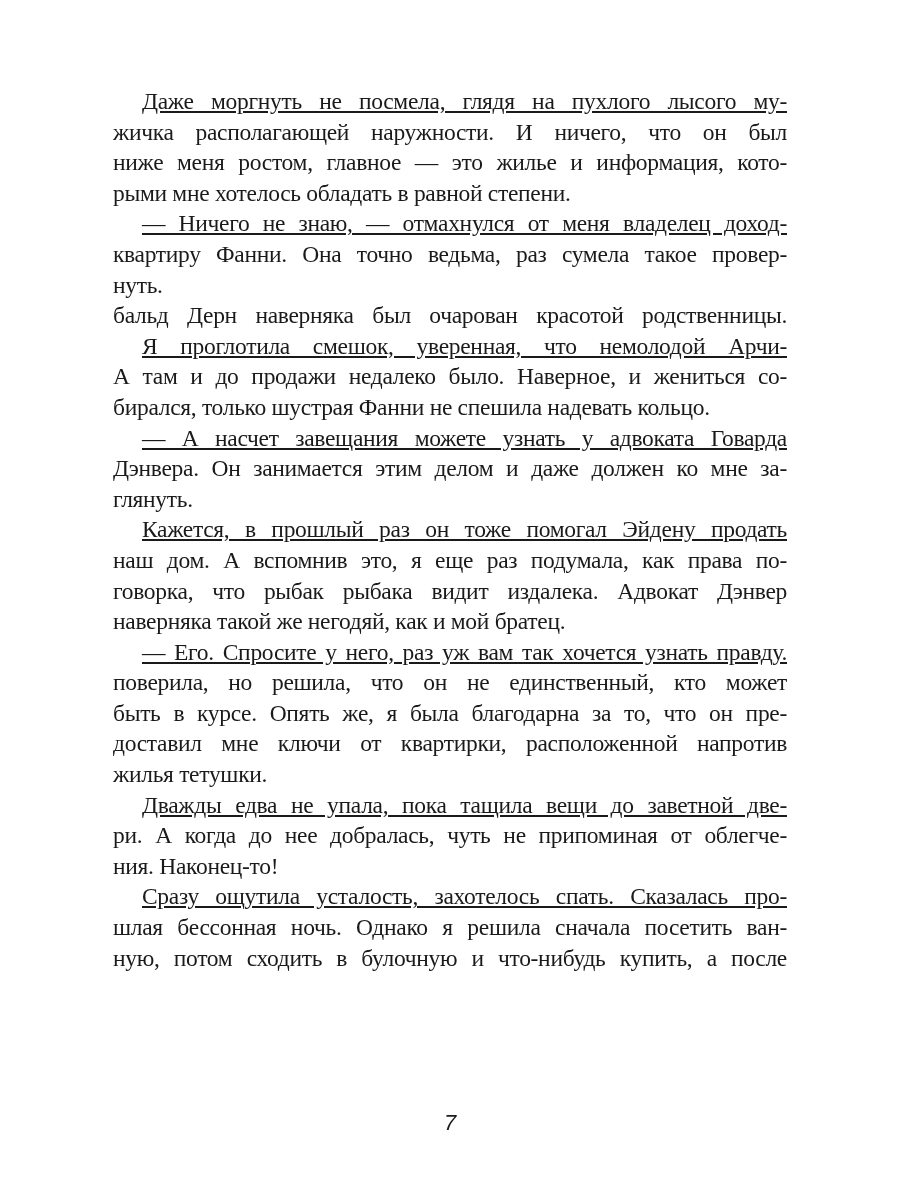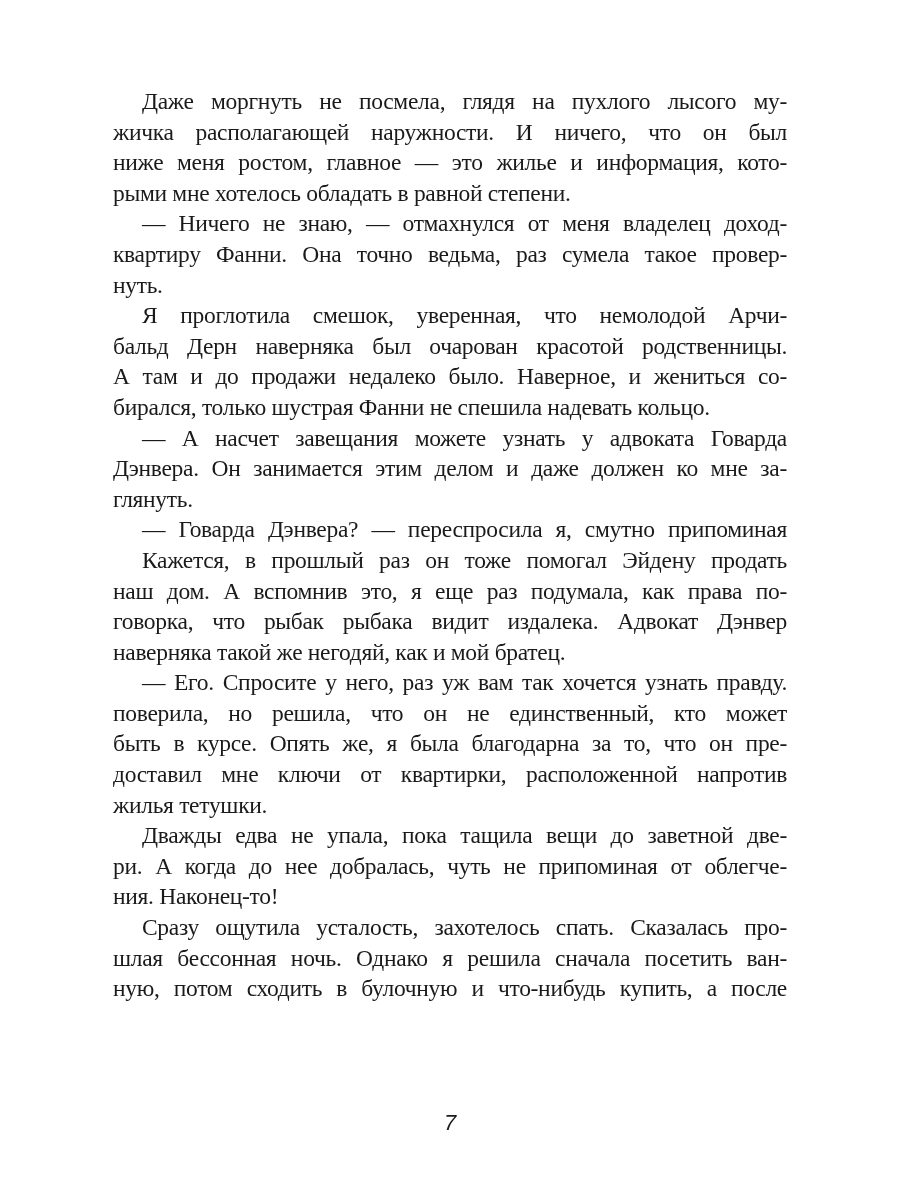--- a/index.html
+++ b/index.html
@@ -21,21 +21,21 @@
       display: block;
       height: 30.6px;
       line-height: 30.6px;
       font-size: 23.5px;
       text-align: justify;
       text-align-last: justify;
       white-space: nowrap;
       letter-spacing: -0.3px;
       word-spacing: 0px;
     }
-    .line.indent { padding-left: 29px; }
+    .line.indent { padding-left: 29px; text-decoration: underline; }
     .line.last { text-align-last: left; }
     .page-number {
       position: absolute;
       left: 0; right: 0;
       top: 1110px;
       text-align: center;
       font-size: 22px;
       font-style: italic;
       font-family: "Liberation Sans", "DejaVu Sans", sans-serif;
       color: #1a1a1a;
@@ -45,28 +45,27 @@
 <body>
 
 <div class="page-text">
   <span class="line indent">Даже моргнуть не посмела, глядя на пухлого лысого му-</span>
   <span class="line">жичка располагающей наружности. И ничего, что он был</span>
   <span class="line">ниже меня ростом, главное — это жилье и информация, кото-</span>
   <span class="line last">рыми мне хотелось обладать в равной степени.</span>
   <span class="line indent">— Ничего не знаю, — отмахнулся от меня владелец доход-</span>
   <span class="line">квартиру Фанни. Она точно ведьма, раз сумела такое провер-</span>
   <span class="line last">нуть.</span>
+  <span class="line">бальд Дерн наверняка был очарован красотой родственницы.</span>
   <span class="line indent">Я проглотила смешок, уверенная, что немолодой Арчи-</span>
-  <span class="line">бальд Дерн наверняка был очарован красотой родственницы.</span>
   <span class="line">А там и до продажи недалеко было. Наверное, и жениться со-</span>
   <span class="line last">бирался, только шустрая Фанни не спешила надевать кольцо.</span>
   <span class="line indent">— А насчет завещания можете узнать у адвоката Говарда</span>
   <span class="line">Дэнвера. Он занимается этим делом и даже должен ко мне за-</span>
   <span class="line last">глянуть.</span>
-  <span class="line indent">— Говарда Дэнвера? — переспросила я, смутно припоминая</span>
   <span class="line indent">Кажется, в прошлый раз он тоже помогал Эйдену продать</span>
   <span class="line">наш дом. А вспомнив это, я еще раз подумала, как права по-</span>
   <span class="line">говорка, что рыбак рыбака видит издалека. Адвокат Дэнвер</span>
   <span class="line last">наверняка такой же негодяй, как и мой братец.</span>
   <span class="line indent">— Его. Спросите у него, раз уж вам так хочется узнать правду.</span>
   <span class="line">поверила, но решила, что он не единственный, кто может</span>
   <span class="line">быть в курсе. Опять же, я была благодарна за то, что он пре-</span>
   <span class="line">доставил мне ключи от квартирки, расположенной напротив</span>
   <span class="line last">жилья тетушки.</span>
   <span class="line indent">Дважды едва не упала, пока тащила вещи до заветной две-</span>

